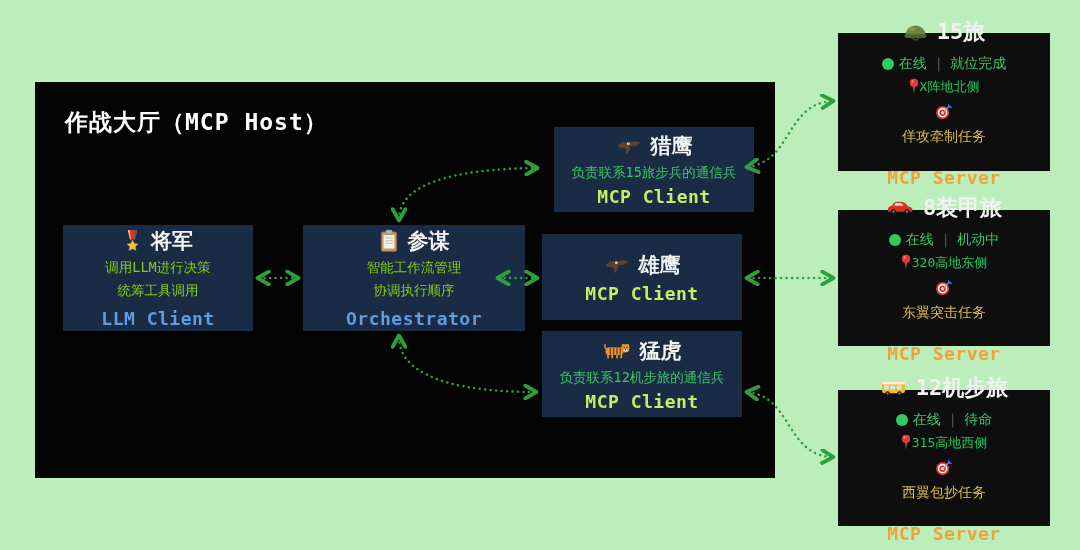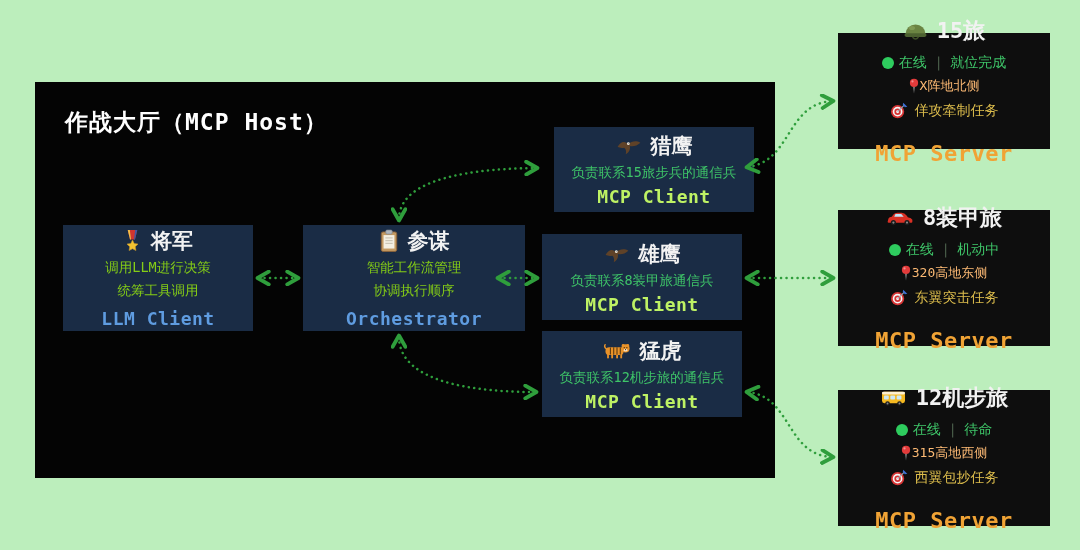--- a/index.html
+++ b/index.html
@@ -26,36 +26,36 @@
     align-items:center; justify-content:center; text-align:center;
   }
   .navy { background:#1a2c45; }
   .blackbox { background:#0e0e0e; }
 
   .n-general { left:63px;  top:225px; width:190px; height:106px; gap:2px; }
   .n-orch    { left:303px; top:225px; width:222px; height:106px; gap:2px; }
   .n-falcon  { left:554px; top:127px; width:200px; height:85px;  gap:4px; }
   .n-eagle   { left:542px; top:234px; width:200px; height:86px;  gap:4px; }
   .n-tiger   { left:542px; top:331px; width:200px; height:86px;  gap:4px; }
-  .n-srv1    { left:838px; top:33px;  width:212px; height:116px; gap:5px; }
+  .n-srv1    { left:838px; top:33px;  width:212px; height:138px; gap:5px; }
   .n-srv2    { left:838px; top:210px; width:212px; height:136px; gap:5px; }
   .n-srv3    { left:838px; top:390px; width:212px; height:136px; gap:5px; }
 
   .ttl { display:flex; align-items:center; gap:9px; color:#f2f2f2;
          font-size:21px; font-weight:bold; }
   .srv-ttl { font-size:22px; }
   .gen-desc { color:#84cc16; font-size:13.5px; line-height:1.5; }
   .role-blue   { color:#5f9ce0; font-size:18px; font-weight:bold; margin-top:6px; letter-spacing:0.5px; }
   .cli-desc    { color:#3ec468; font-size:13.5px; }
   .role-teal   { color:#bef264; font-size:18px; font-weight:bold; letter-spacing:0.5px; }
   .srv-status  { color:#3ec468; font-size:14px; display:flex; align-items:center; gap:5px; margin-top:3px; }
   .srv-status .sep { color:#5f7a5f; }
-  .srv-loc     { color:#fdba74; font-size:13px; display:flex; align-items:center; gap:1px; }
-  .srv-task    { color:#ddbd4c; font-size:14px; display:flex; align-items:center; gap:7px; margin-top:2px; }
-  .role-orange { color:#f0a335; font-size:22px; font-weight:bold; margin-top:16px; letter-spacing:0.5px; }
+  .srv-loc     { color:#22c55e; font-size:13px; display:flex; align-items:center; gap:1px; }
+  .srv-task    { color:#ddbd4c; font-size:14px; display:flex; align-items:center; gap:7px; margin-top:2px;flex-direction:column; }
+  .role-orange { color:#f0a335; font-size:18px; font-weight:bold; margin-top:16px; letter-spacing:0.5px; }
 
   .dot { width:12px; height:12px; border-radius:50%; background:#2ecc5e; display:inline-block; }
   .ic  { display:inline-flex; align-items:center; }
 
   svg.arrows {
     position:absolute; left:0; top:0; width:1080px; height:550px;
     pointer-events:none;
   }
 </style>
 </head>
@@ -122,21 +122,20 @@
     <div class="ttl">
       <span class="ic">
         <svg width="26" height="20" viewBox="0 0 32 24">
           <path d="M2,13 C6,5 12,6 15,10 C19,6 25,5 30,8 C26,12 21,13 17,12 C18,16 16,20 12,22 C13,18 12,15 10,14 C7,15 4,14 2,13 Z" fill="#5f4228"></path>
           <circle cx="15.2" cy="9.2" r="1.7" fill="#ece6da"></circle>
           <circle cx="15.7" cy="9" r="0.5" fill="#333"></circle>
         </svg>
       </span>
       <span>雄鹰</span>
     </div>
-    <div class="cli-desc">负责联系8装甲旅通信兵</div>
     <div class="role-teal">MCP Client</div>
   </div>
 
   <div class="node navy n-tiger">
     <div class="ttl">
       <span class="ic">
         <svg width="28" height="19" viewBox="0 0 34 22">
           <path d="M4,9 Q1,7 2.5,4" stroke="#e8922a" stroke-width="1.8" fill="none" stroke-linecap="round"></path>
           <rect x="5" y="15" width="2.2" height="5.5" fill="#e8922a"></rect>
           <rect x="10" y="15" width="2.2" height="5.5" fill="#e8922a"></rect>

